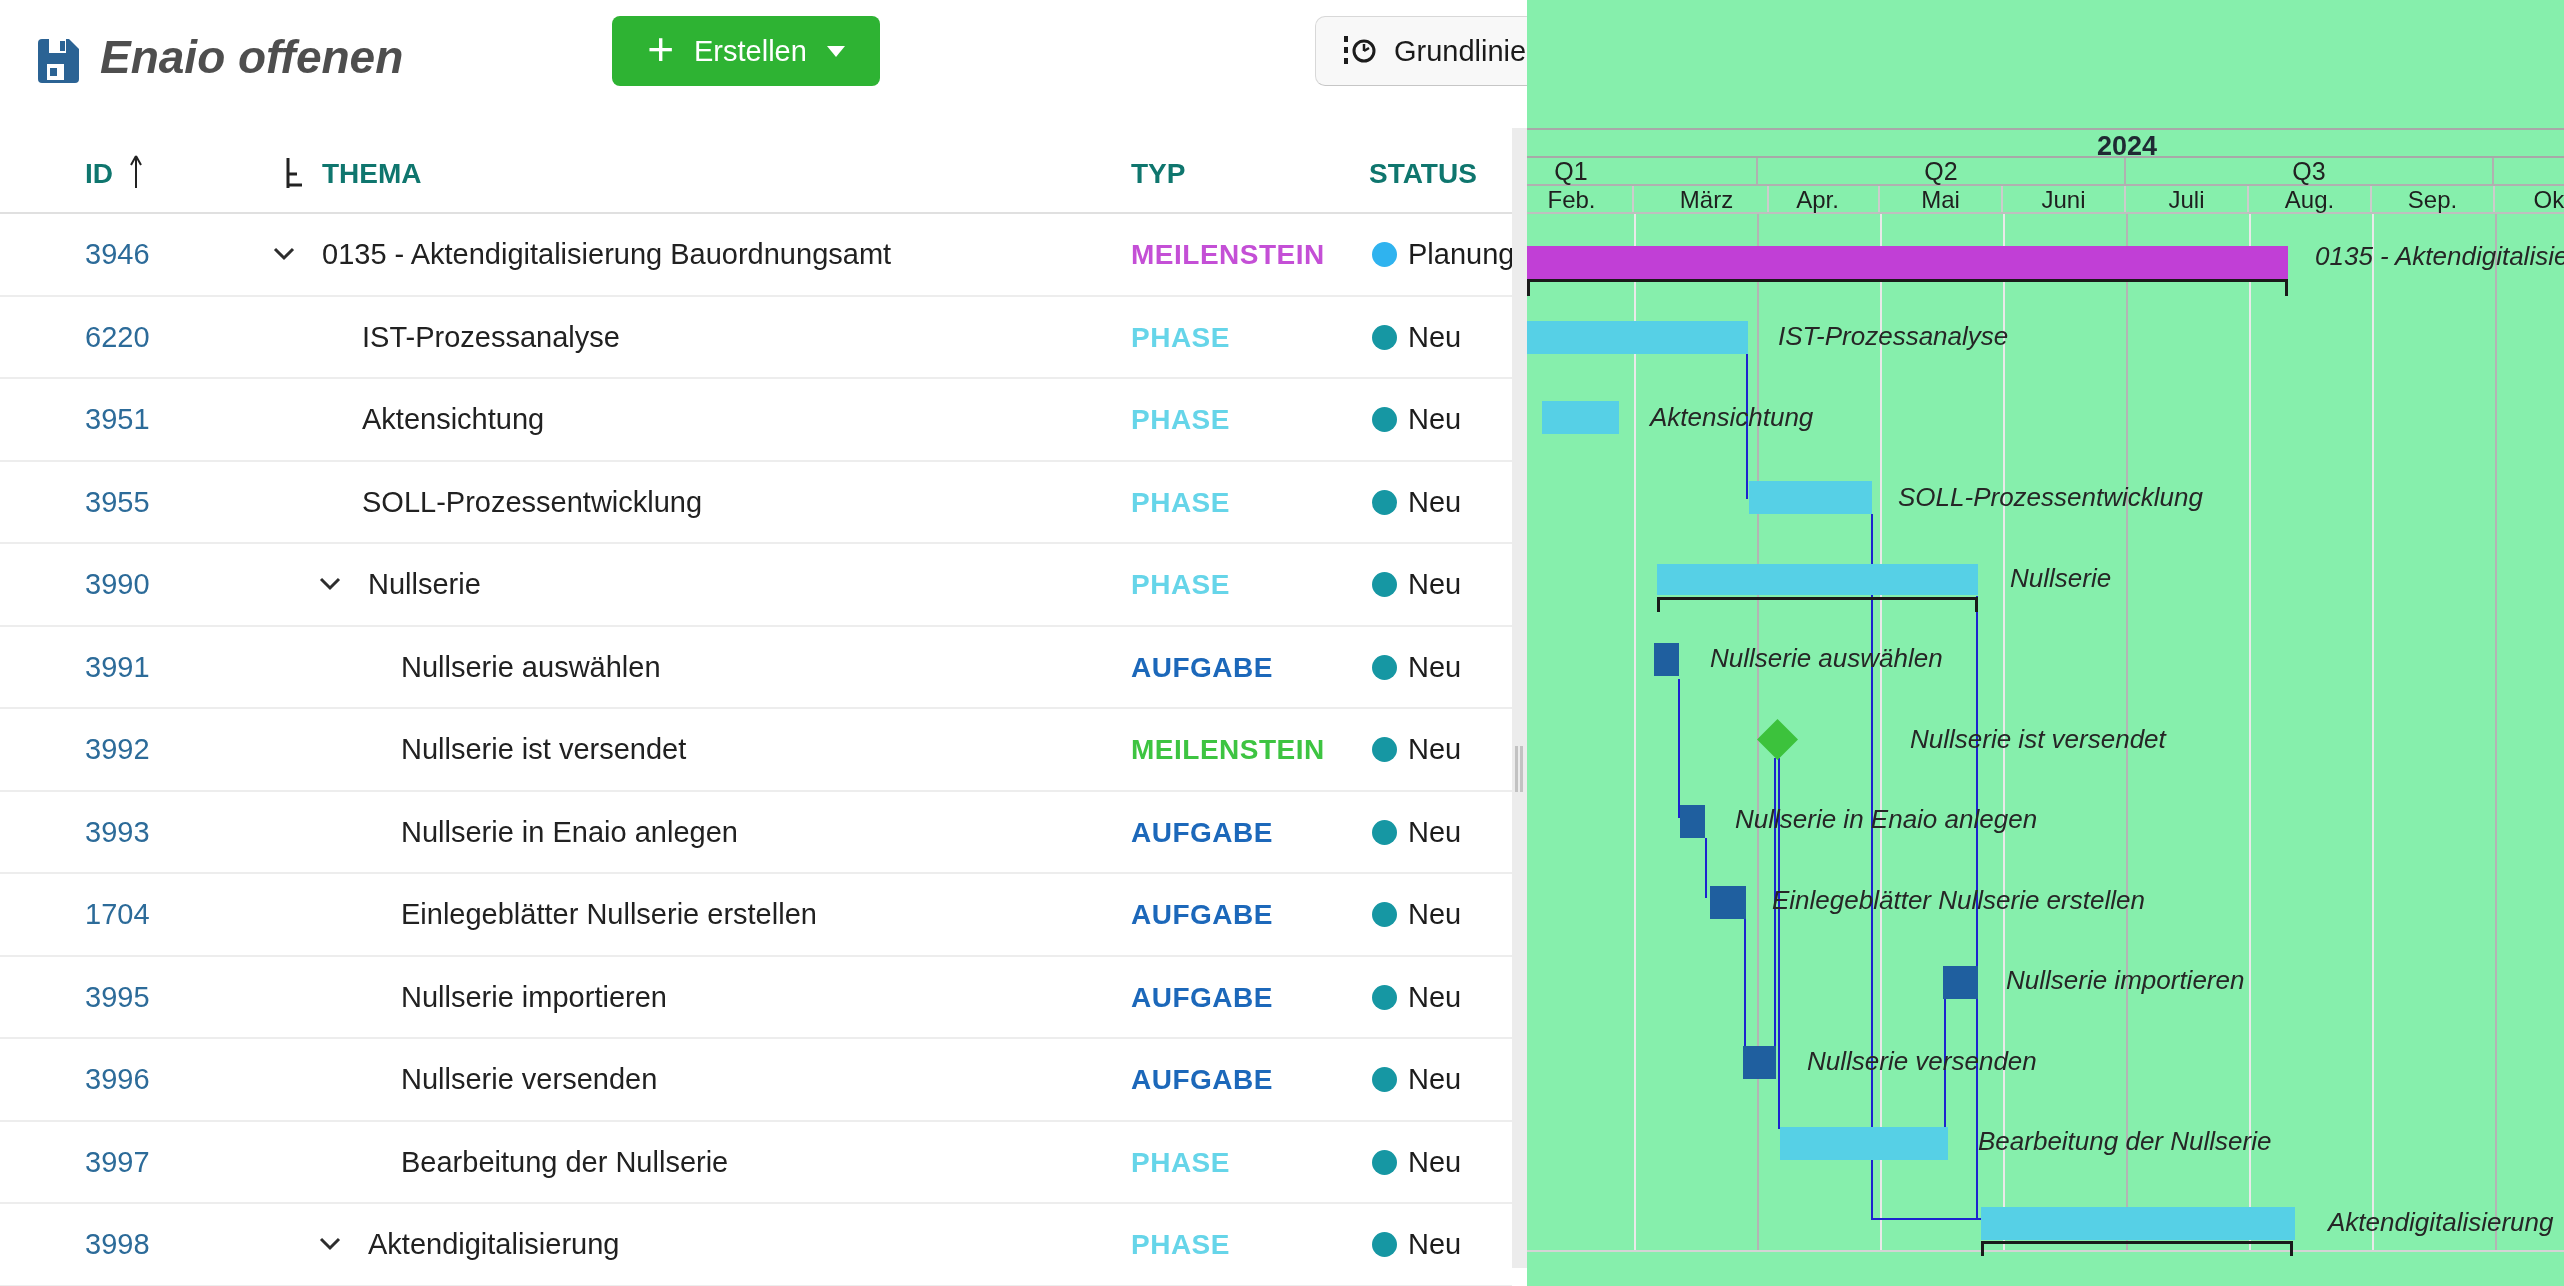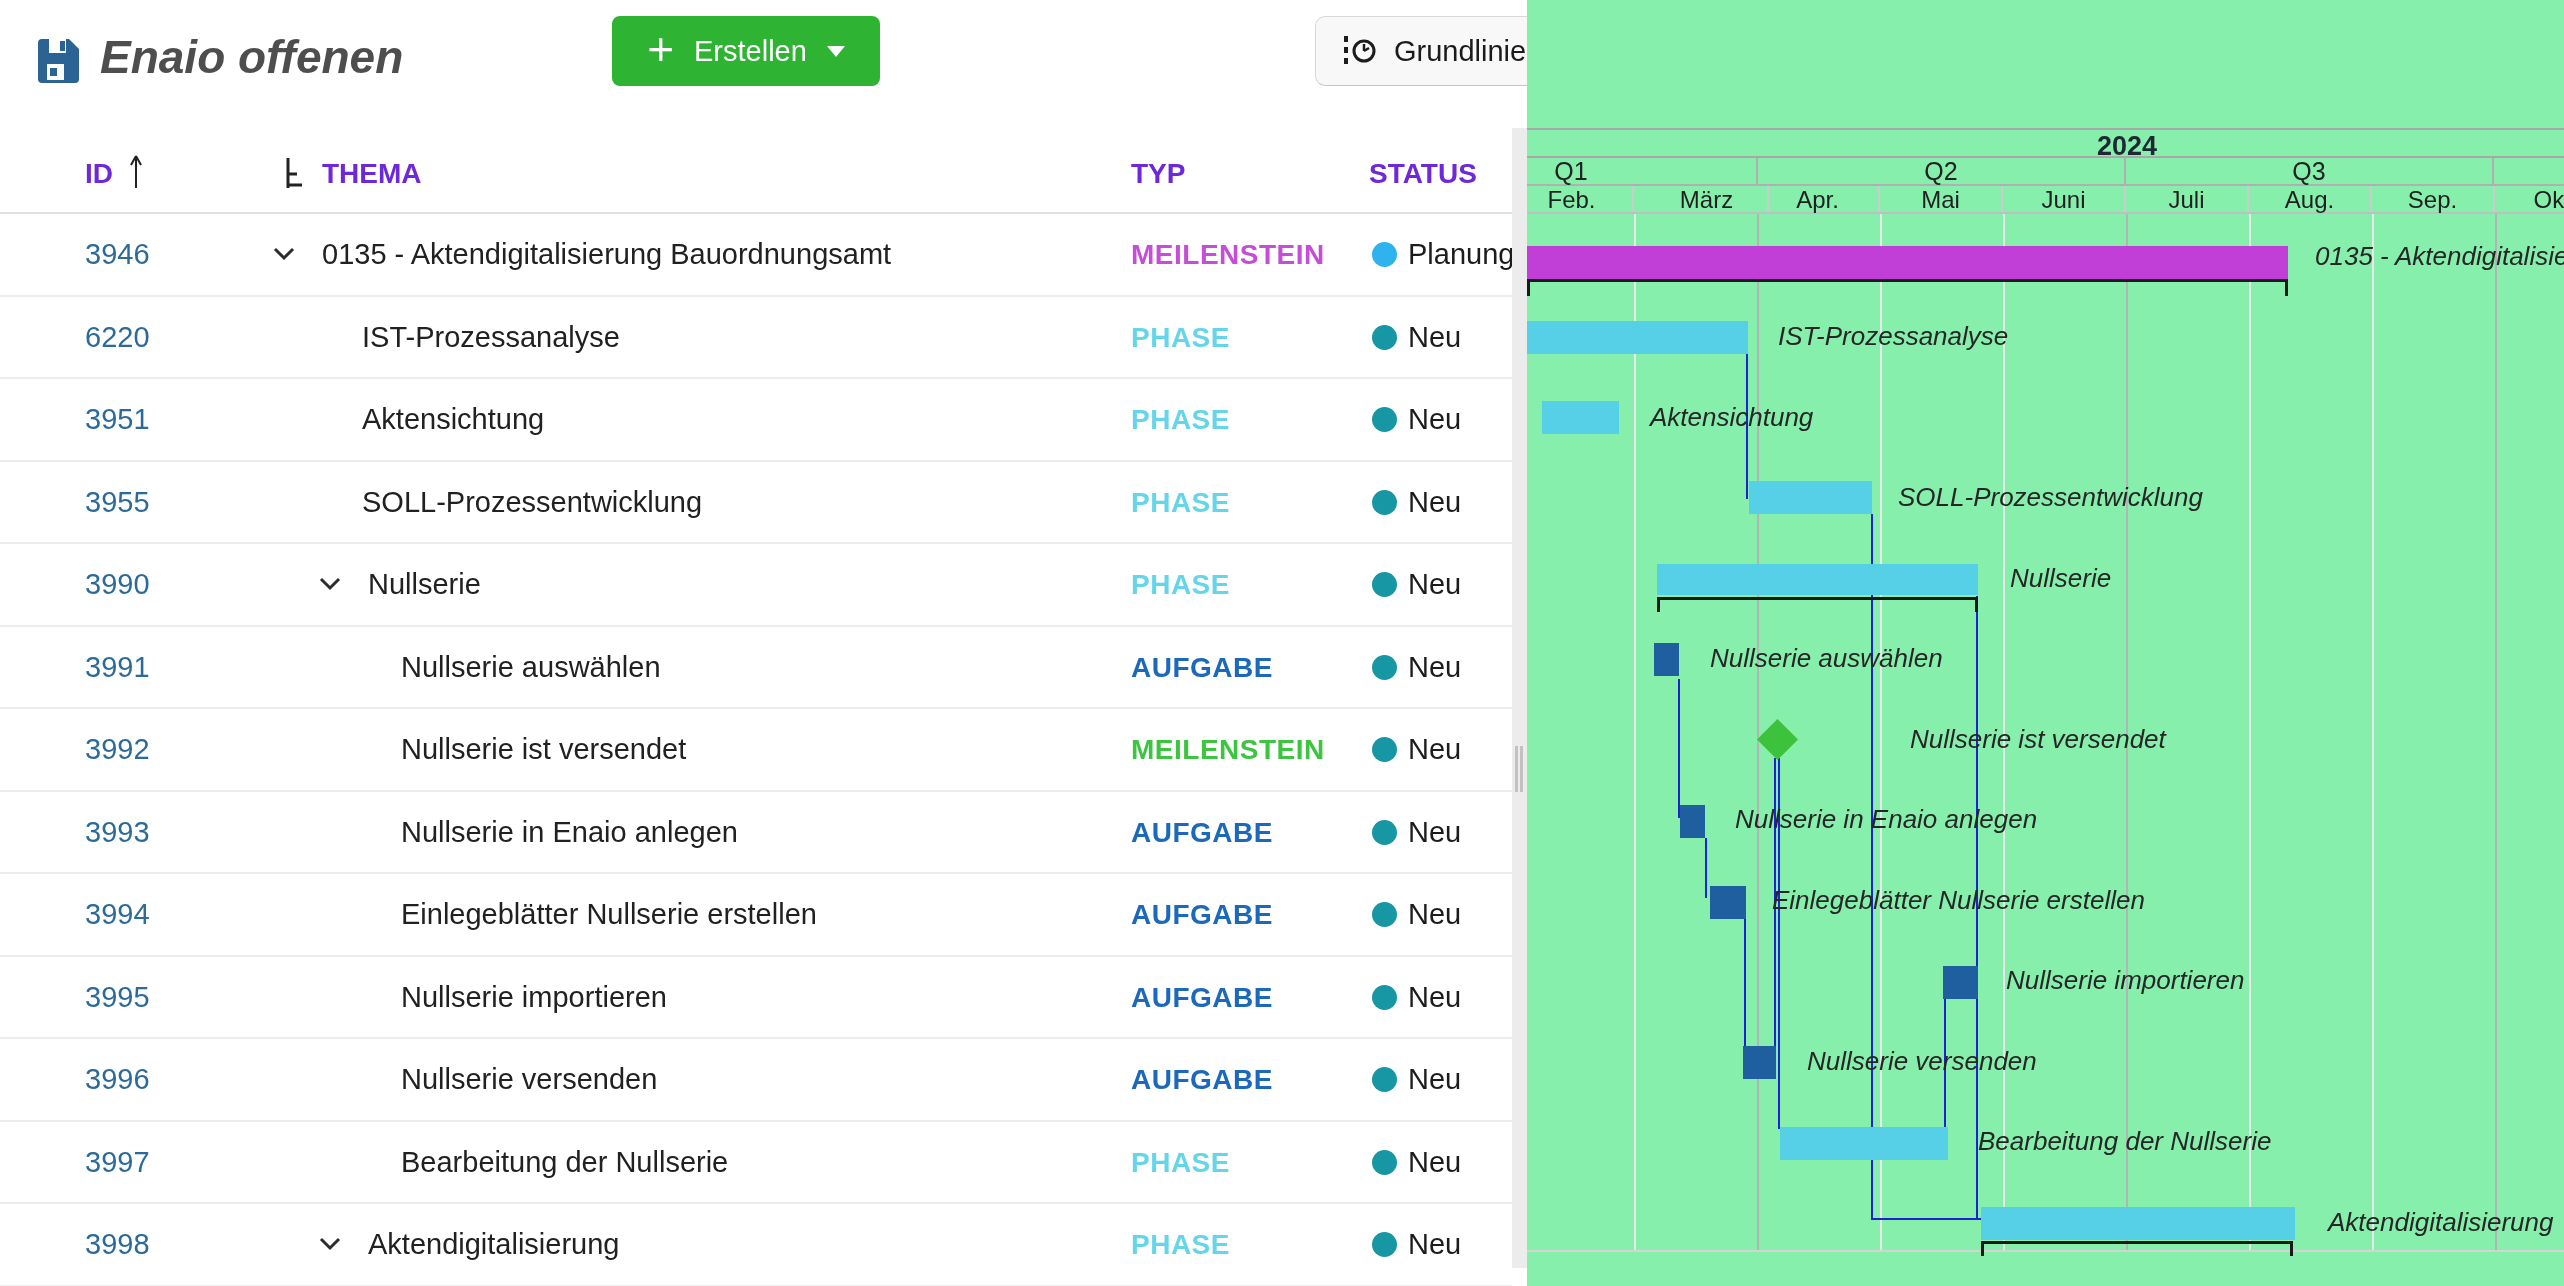--- a/index.html
+++ b/index.html
@@ -20,21 +20,21 @@
               display:flex;justify-content:center;gap:20px;}
   .plus{font-size:46px;line-height:46px;font-weight:400;color:#fff;margin-top:-4px;}
   .create-caret{border-top-color:#fff;}
   .infocircle{width:46px;height:46px;border-radius:50%;background:#151515;color:#fff;display:flex;
               align-items:center;justify-content:center;font-family:"Liberation Serif",serif;
               font-weight:700;font-size:30px;font-style:italic;}
   .kebab{display:flex;flex-direction:column;gap:7px;}
   .kebab i{width:7px;height:7px;border-radius:50%;background:#1c1c1c;}
   
   .table{position:absolute;left:0;top:140px;width:1512px;overflow:hidden;}
-  .thead{position:relative;height:72px;border-bottom:2px solid #e0e0e0;font-weight:700;font-size:28px;color:#6d28d9;}
+  .thead{position:relative;height:72px;border-bottom:2px solid #e0e0e0;font-weight:700;font-size:28px;color:#0f766e;}
   .thead span{position:absolute;top:18px;}
   .trow{position:relative;height:80.5px;border-bottom:2px solid #ededed;background:#fff;}
   .cid{position:absolute;left:85px;top:24px;font-size:29px;color:#2c6b99;text-decoration:none;cursor:pointer;}
   .chev{position:absolute;top:32px;cursor:pointer;}
   .chev.lv0{left:272px;} .chev.lv1{left:318px;}
   .thema{position:absolute;top:24px;font-size:29px;color:#212121;white-space:nowrap;}
   .thema.lv0{left:322px;} .thema.lv1{left:362px;} .thema.lv2{left:401px;}
   .typ{position:absolute;left:1131px;top:25px;font-size:28px;font-weight:700;letter-spacing:.5px;}
   .t-gesamtdauer{color:#c44fd6;} .t-phase{color:#66d5e9;} .t-aufgabe{color:#1c68ba;} .t-meilenstein{color:#3dc441;}
   .dot{position:absolute;left:1372px;top:28px;width:25px;height:25px;border-radius:50%;}
@@ -260,21 +260,21 @@
       <span class="status">Neu</span>
     </div>
     <div class="trow">
       <a class="cid">3993</a>
       <span class="thema lv2">Nullserie in Enaio anlegen</span>
       <span class="typ t-aufgabe">AUFGABE</span>
       <span class="dot dot-teal"></span>
       <span class="status">Neu</span>
     </div>
     <div class="trow">
-      <a class="cid">3994</a>
+      <a class="cid">1704</a>
       <span class="thema lv2">Einlegeblätter Nullserie erstellen</span>
       <span class="typ t-aufgabe">AUFGABE</span>
       <span class="dot dot-teal"></span>
       <span class="status">Neu</span>
     </div>
     <div class="trow">
       <a class="cid">3995</a>
       <span class="thema lv2">Nullserie importieren</span>
       <span class="typ t-aufgabe">AUFGABE</span>
       <span class="dot dot-teal"></span>

